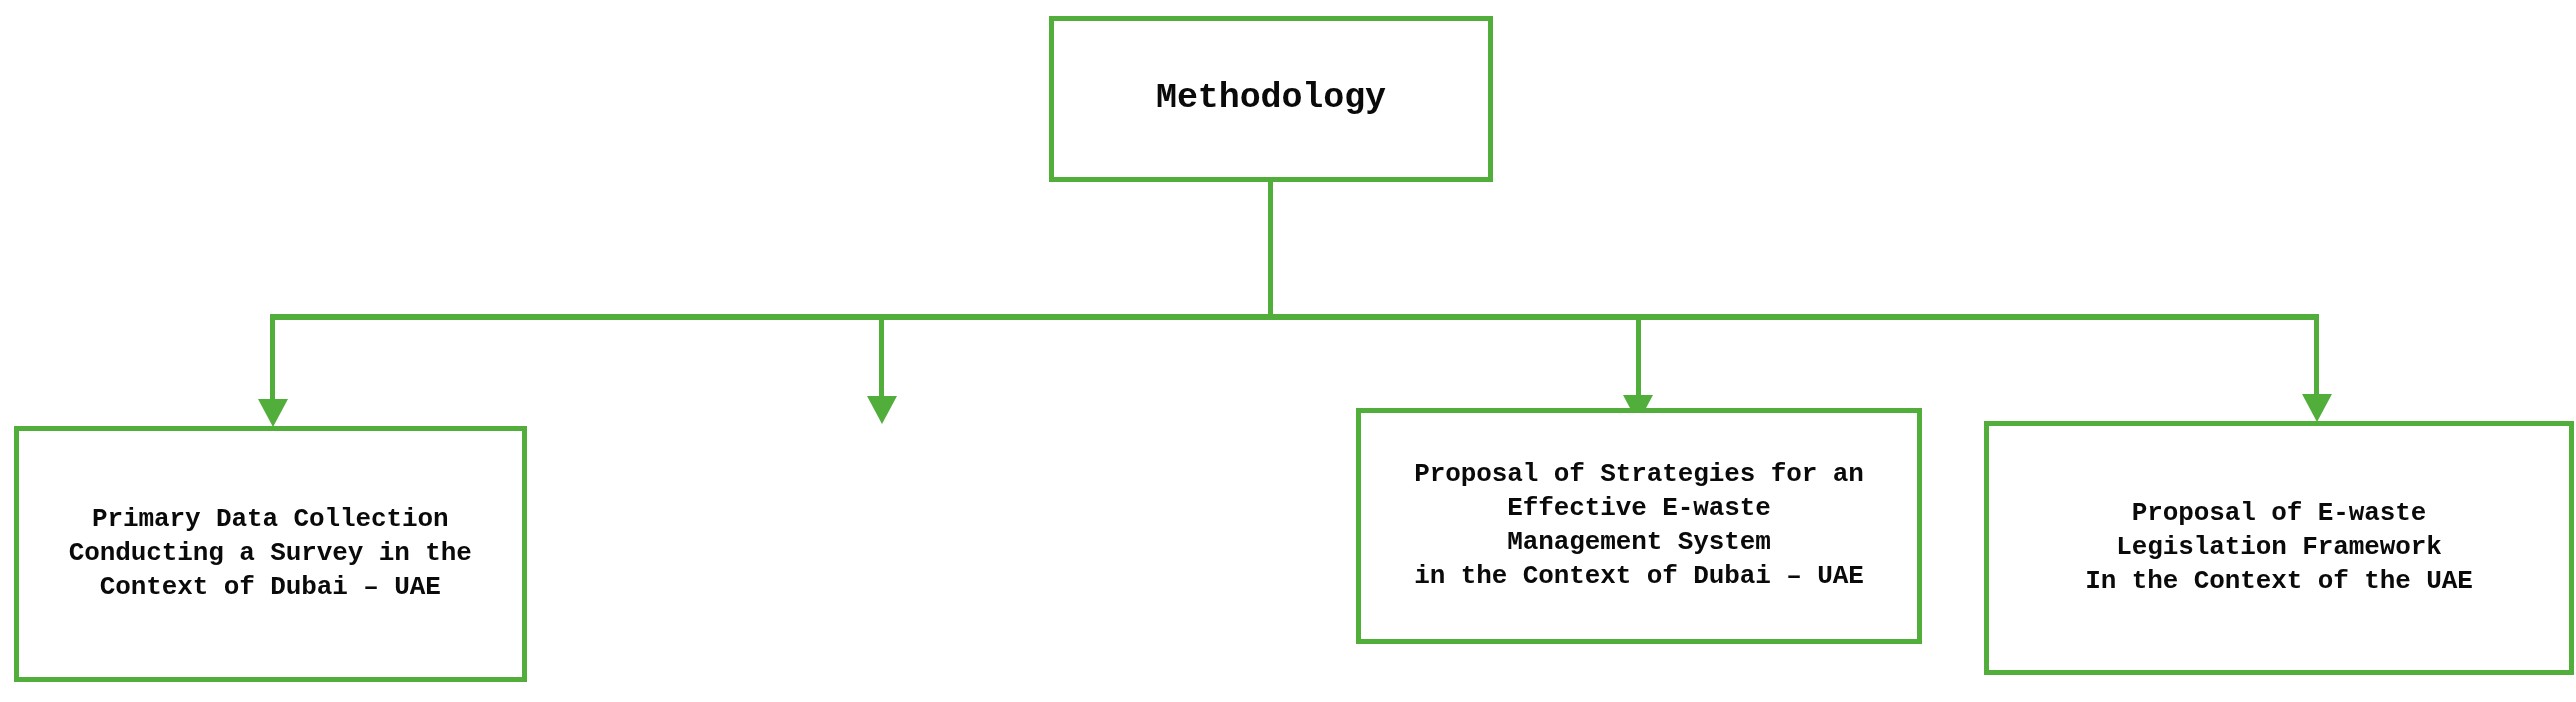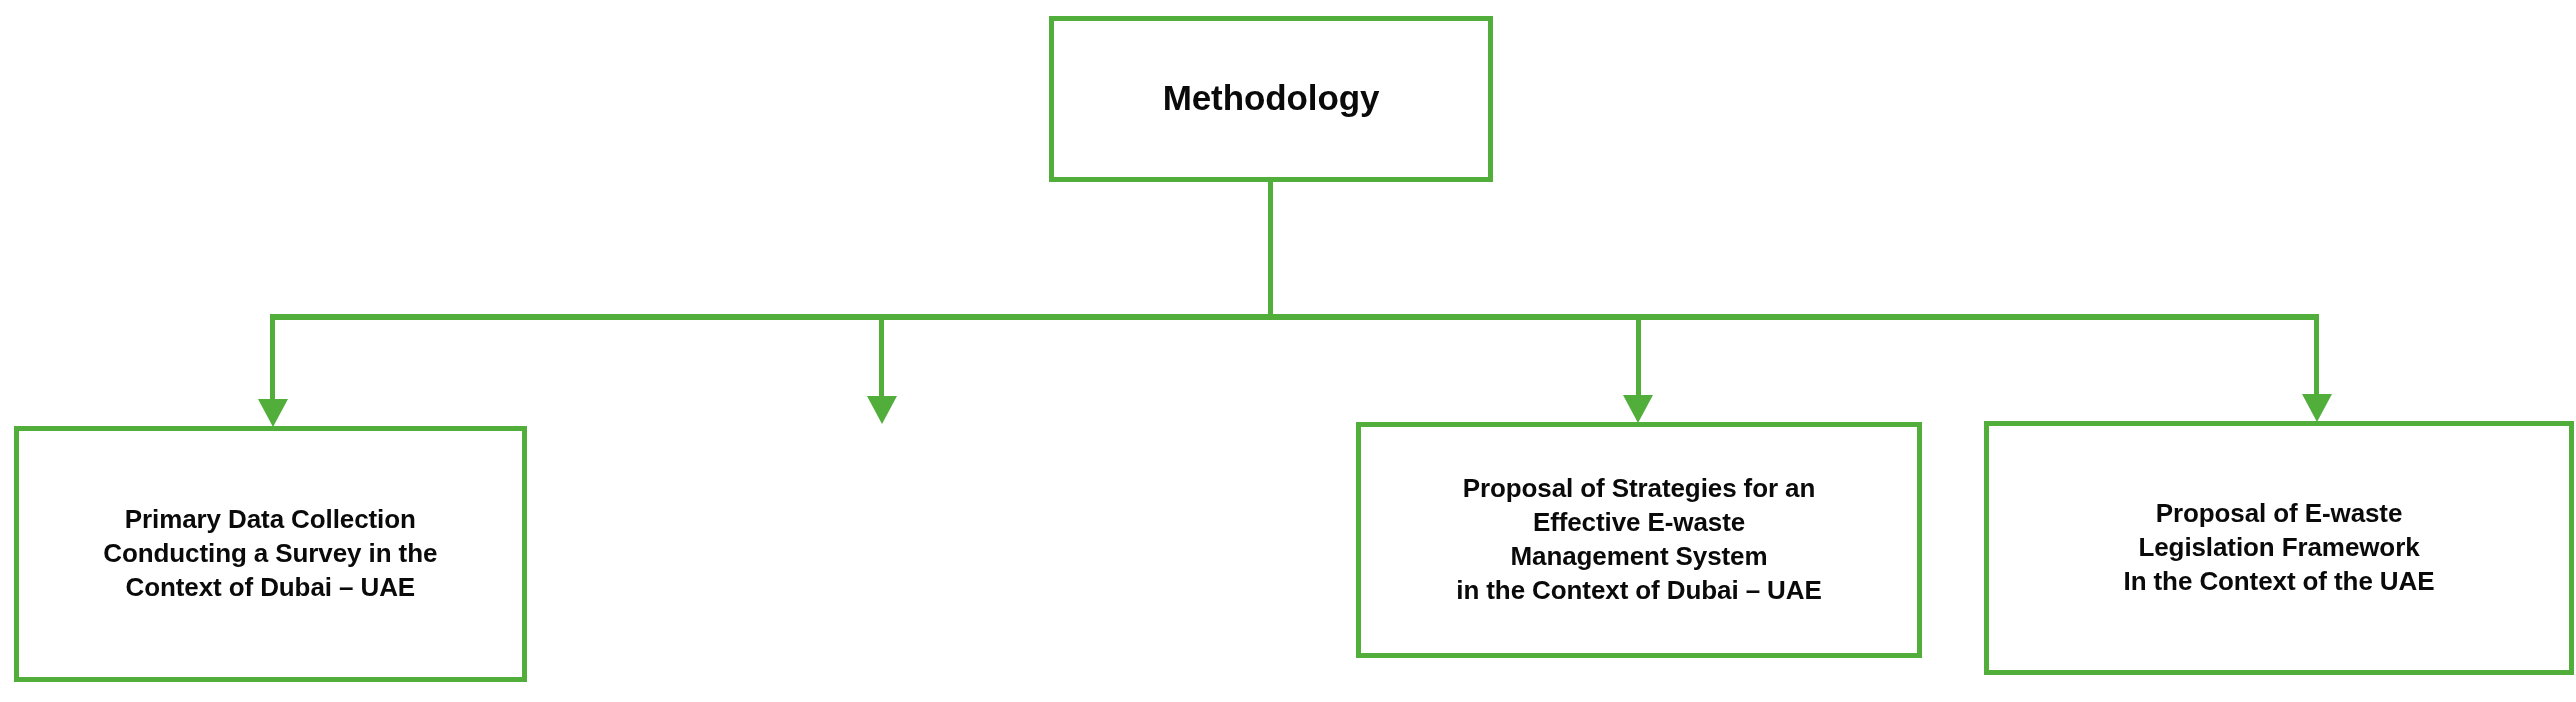--- a/index.html
+++ b/index.html
@@ -29,20 +29,21 @@
     justify-content: center;
     text-align: center;
   }
   .node-label {
     font-weight: bold;
     color: #0a0a0a;
     line-height: 1.30;
     letter-spacing: -0.1px;
     padding: 0 7.5px;
     white-space: pre-line;
+    font-family: Liberation Mono, monospace;
   }
 
   #node-root {
     left: 1049px;
     top: 15.6px;
     width: 444px;
     height: 166px;
   }
   #node-root .node-label {
     font-size: 35px;
@@ -56,21 +57,21 @@
     height: 256px;
   }
   #node-child-1 {
     left: 655px;
     top: 423px;
     width: 543px;
     height: 256px;
   }
   #node-child-2 {
     left: 1356px;
-    top: 422px;
+    top: 408px;
     width: 566px;
     height: 236px;
   }
   #node-child-3 {
     left: 1984px;
     top: 421px;
     width: 590px;
     height: 254px;
   }
   #node-child-0 .node-label,

